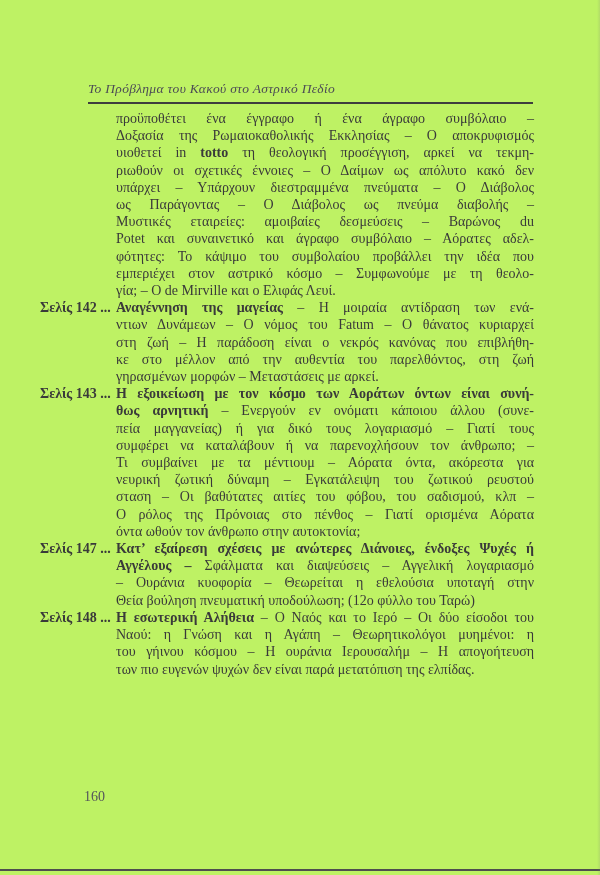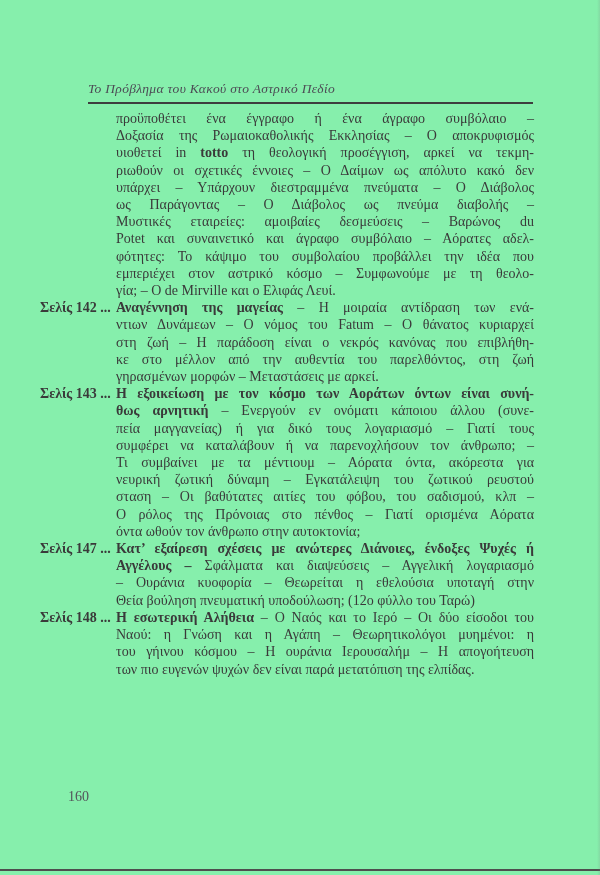--- a/index.html
+++ b/index.html
@@ -1,20 +1,20 @@
 <!DOCTYPE html>
 <html><head>
 <meta charset="utf-8">
 <style>
   html, body { margin: 0; padding: 0; background: #ffffff; }
   .page {
     position: relative;
     width: 600px;
     height: 875px;
-    background: #86efac;
+    background: #bef264;
     font-family: "Liberation Serif", serif;
     color: #3a3a3a;
     overflow: hidden;
   }
   .running-header {
     position: absolute;
     left: 88px;
     top: 81px;
     font-style: italic;
     font-size: 13.5px;
@@ -51,21 +51,21 @@
   .entry { display: flex; }
   .entry-label {
     width: 76px;
     flex: none;
     font-weight: bold;
     white-space: nowrap;
   }
   .entry-text { width: 418px; }
   .page-number {
     position: absolute;
-    left: 68px;
+    left: 84px;
     top: 789px;
     font-size: 14px;
     color: #54545b;
   }
   .scan-edge-bottom {
     position: absolute;
     left: 0;
     top: 869px;
     width: 600px;
     height: 2px;

